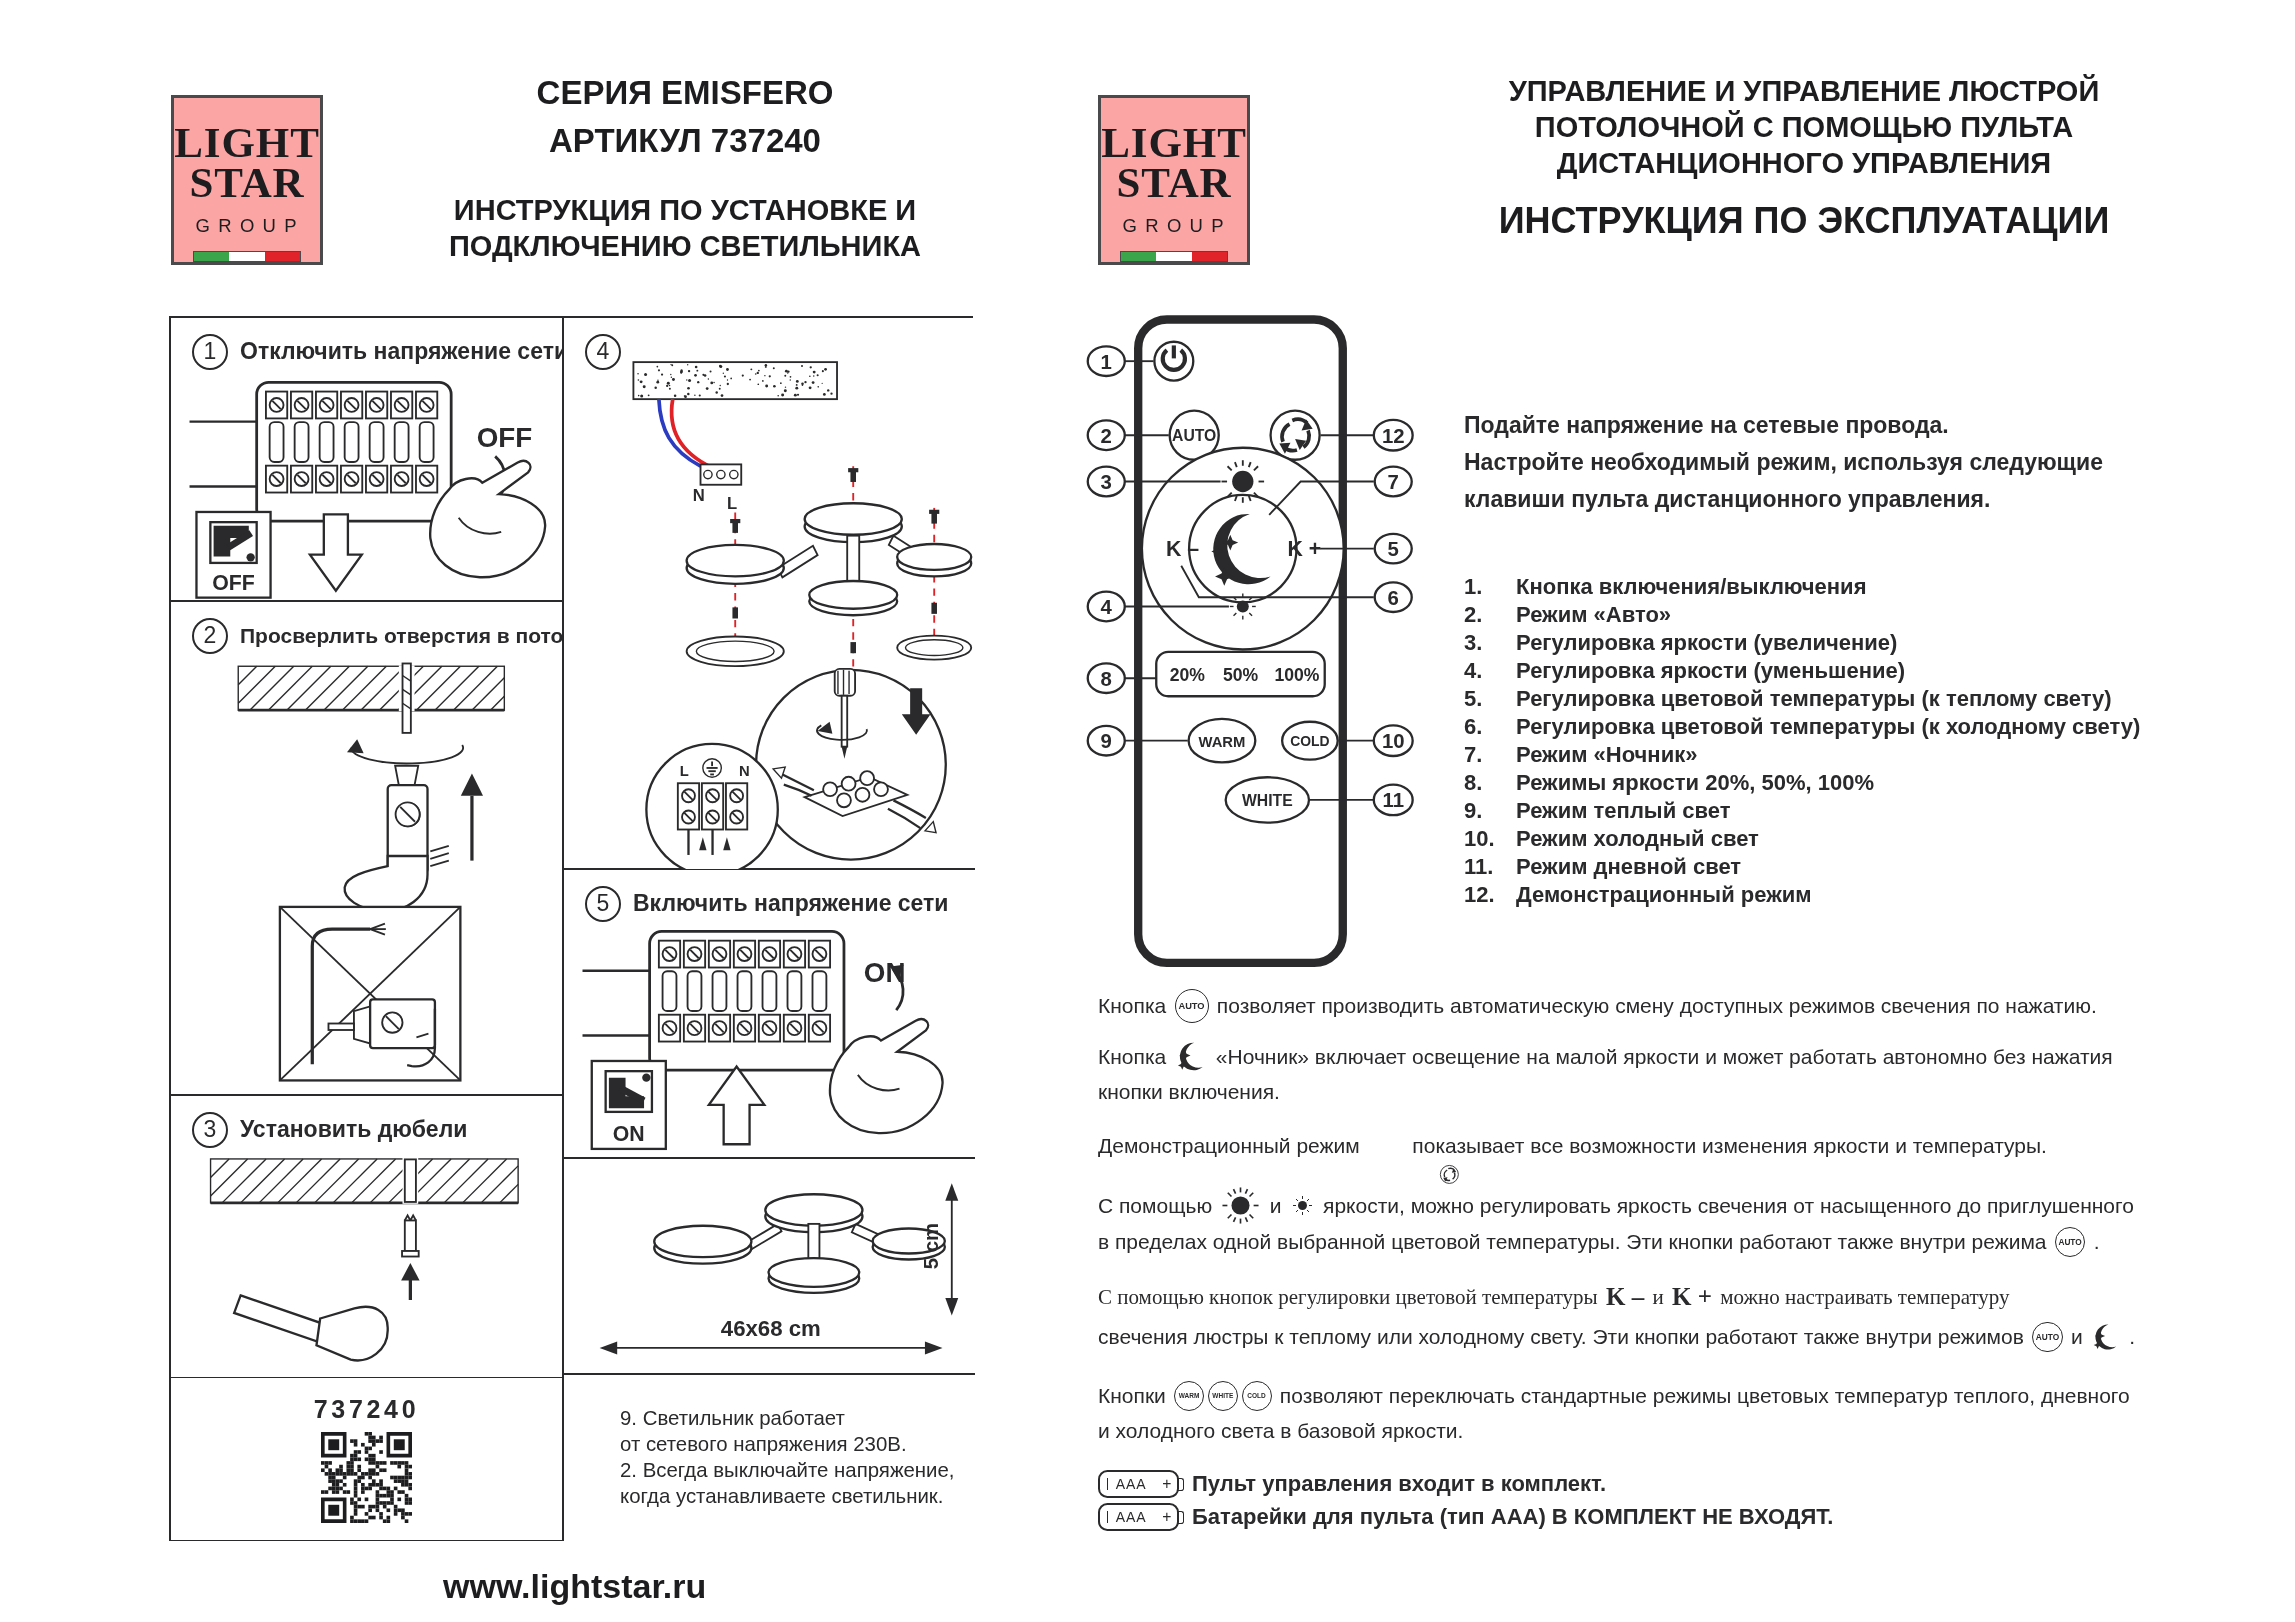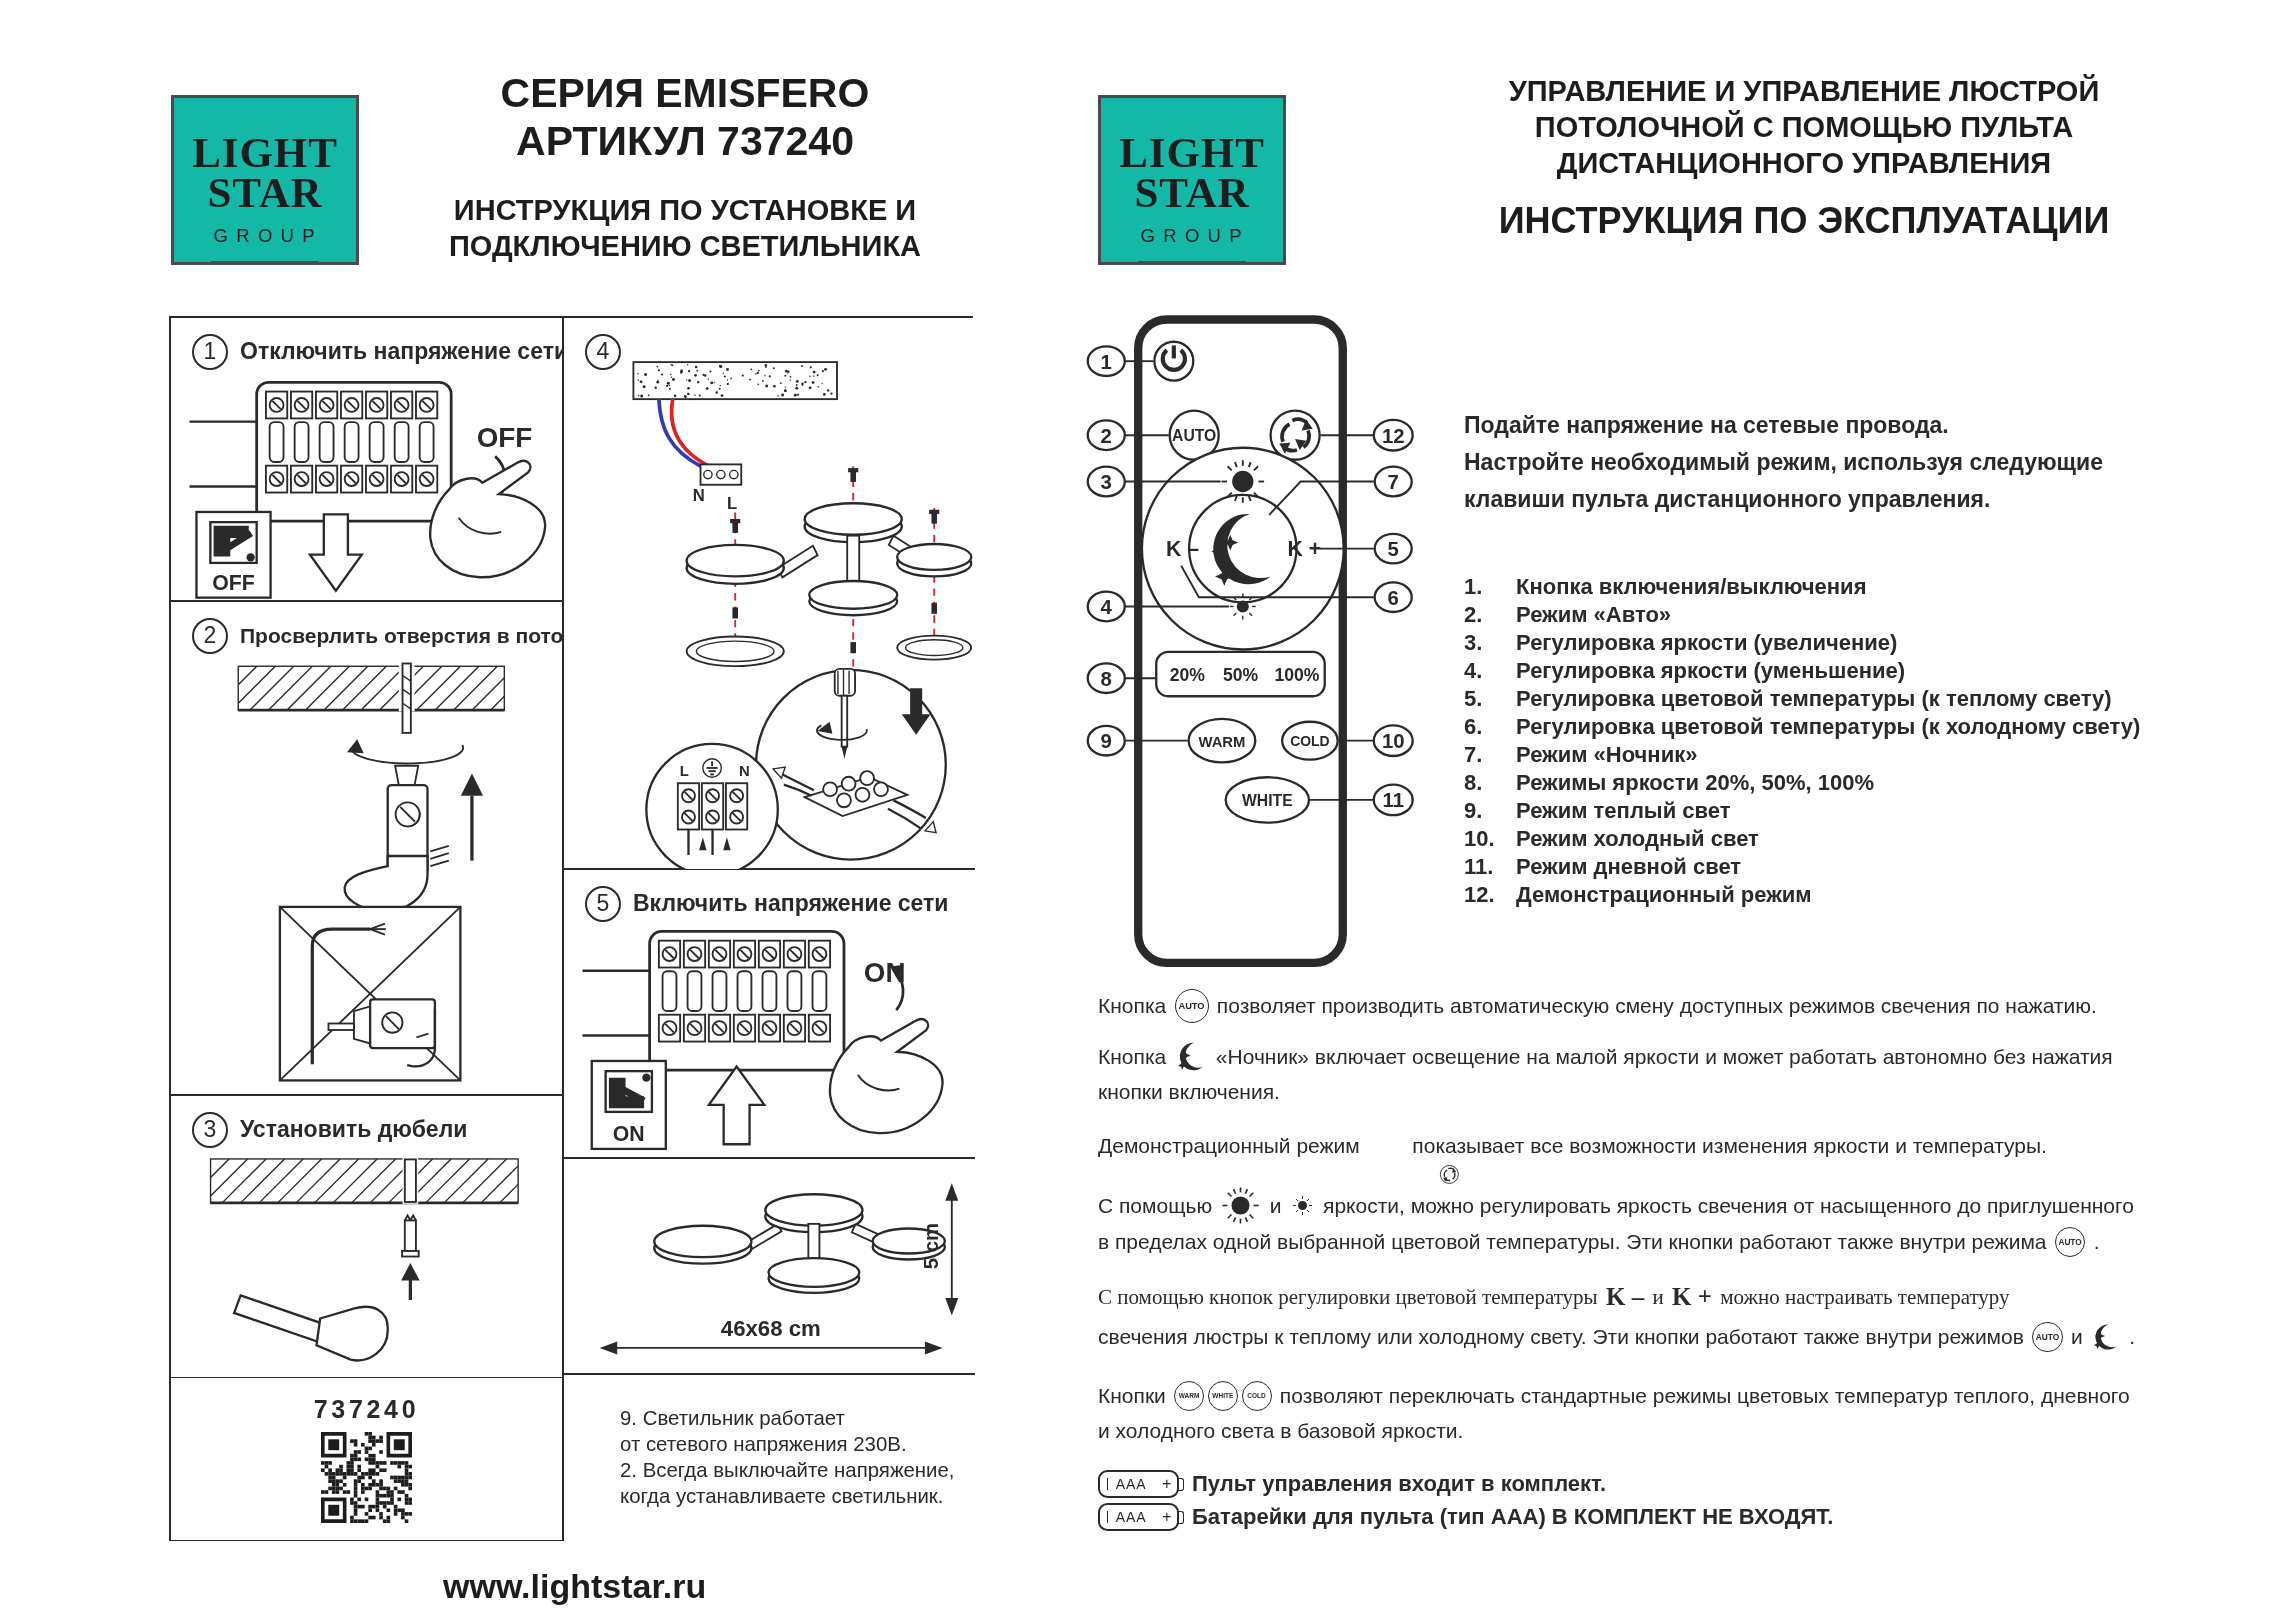--- a/index.html
+++ b/index.html
@@ -2,28 +2,28 @@
 <html style="font-size:7.4px"><head>
 <meta charset="utf-8">
 <style>
   :root{ --ink:#2a2a2c; }
   html,body{margin:0;padding:0;background:#fff;}
   #page{position:relative;width:2295px;height:1623px;background:#fff;overflow:hidden;
         font-family:"Liberation Sans",sans-serif;color:var(--ink);}
   .abs{position:absolute;}
   .center{text-align:center;}
   
-  .logo-box{box-sizing:border-box;width:188px;height:170px;border:3.2px solid #4a4a4c;background:#14b8a6;
-            display:flex;flex-direction:column;align-items:center;justify-content:flex-start;padding-top:35px;}
+  .logo-box{box-sizing:border-box;width:152px;height:170px;border:3.2px solid #4a4a4c;background:#fca5a5;
+            display:flex;flex-direction:column;align-items:center;justify-content:flex-start;padding-top:25px;}
   .logo-word{font-family:"Liberation Serif",serif;font-weight:700;font-size:43px;line-height:40px;letter-spacing:0.9px;color:#1d1d1f;}
   .logo-group{font-family:"Liberation Sans",sans-serif;font-size:18.5px;letter-spacing:8.3px;margin-top:12px;color:#1d1d1f;padding-left:6.5px;}
   .flag{margin-top:14px;width:106px;height:14px;border:1.9px solid #4a4a4c;display:flex;}
   .flag div{flex:1;}
   
-  .h-big{font-weight:700;font-size:41px;line-height:48px;letter-spacing:0px;color:#1d1d1f;}
+  .h-big{font-weight:700;font-size:33px;line-height:48px;letter-spacing:0px;color:#1d1d1f;}
   .h-mid{font-weight:700;font-size:29px;line-height:36px;color:#1d1d1f;}
   .h-sub{font-weight:700;font-size:36px;line-height:42px;color:#1d1d1f;}
   
   .tbl{box-sizing:border-box;border:2.3px solid var(--ink);}
   .cell{box-sizing:border-box;position:absolute;background:#fff;}
   .bb{border-bottom:2.3px solid var(--ink);}
   .bl{border-left:2.3px solid var(--ink);}
   .step-head{position:absolute;left:21px;top:15.7px;display:flex;align-items:center;gap:12px;}
   .step-num{box-sizing:border-box;width:36px;height:36px;border:2.3px solid var(--ink);border-radius:50%;
             display:flex;align-items:center;justify-content:center;font-size:23px;font-weight:500;flex:0 0 auto;}

